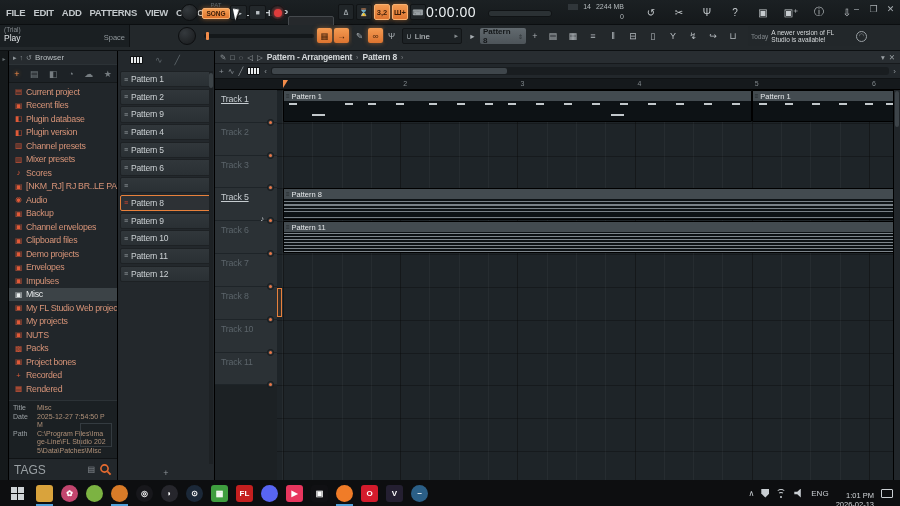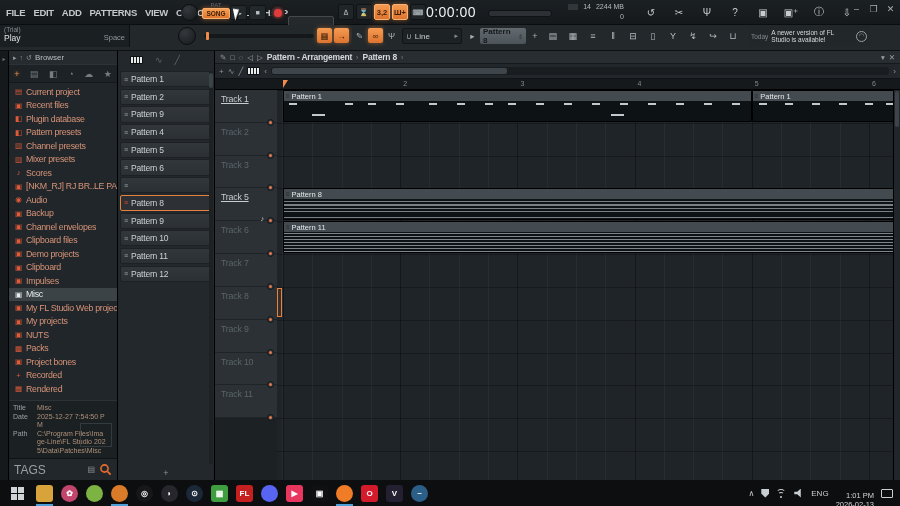--- a/index.html
+++ b/index.html
@@ -315,21 +315,21 @@
           <div class="b-item">
             <i>▣</i>
             <b>Recent files</b>
           </div>
           <div class="b-item">
             <i>◧</i>
             <b>Plugin database</b>
           </div>
           <div class="b-item">
             <i>◧</i>
-            <b>Pattern presets</b>
+            <b>Plugin version</b>
           </div>
           <div class="b-item">
             <i>▥</i>
             <b>Channel presets</b>
           </div>
           <div class="b-item">
             <i>▥</i>
             <b>Mixer presets</b>
           </div>
           <div class="b-item">
@@ -355,21 +355,21 @@
           <div class="b-item">
             <i>▣</i>
             <b>Clipboard files</b>
           </div>
           <div class="b-item">
             <i>▣</i>
             <b>Demo projects</b>
           </div>
           <div class="b-item">
             <i>▣</i>
-            <b>Clipboard</b>
+            <b>Envelopes</b>
           </div>
           <div class="b-item">
             <i>▣</i>
             <b>Impulses</b>
           </div>
           <div class="b-item selected">
             <i>▣</i>
             <b>Misc</b>
           </div>
           <div class="b-item">
@@ -563,27 +563,20 @@
             </div>
             <div class="trow">
               <b>Track 7</b>
 
               <span class="dot">
                 <i></i>
               </span>
             </div>
             <div class="trow">
               <b>Track 8</b>
-
-              <span class="dot">
-                <i></i>
-              </span>
-            </div>
-            <div class="trow">
-              <b>Track 9</b>
 
               <span class="dot">
                 <i></i>
               </span>
             </div>
             <div class="trow">
               <b>Track 10</b>
 
               <span class="dot">
                 <i></i>

